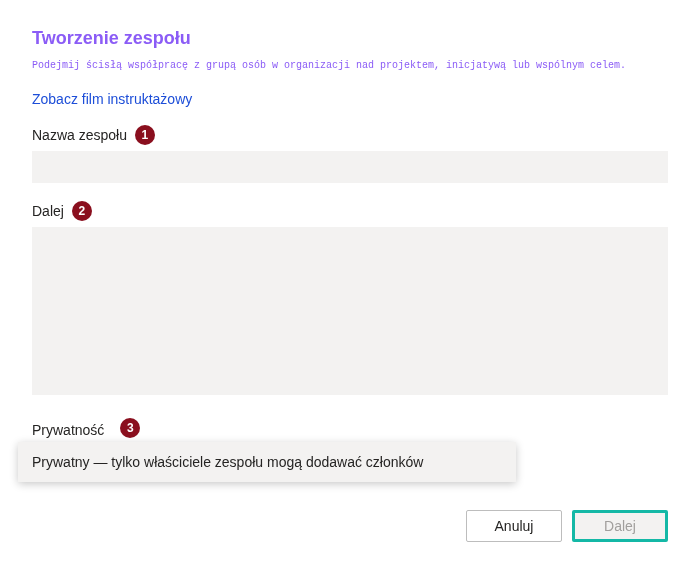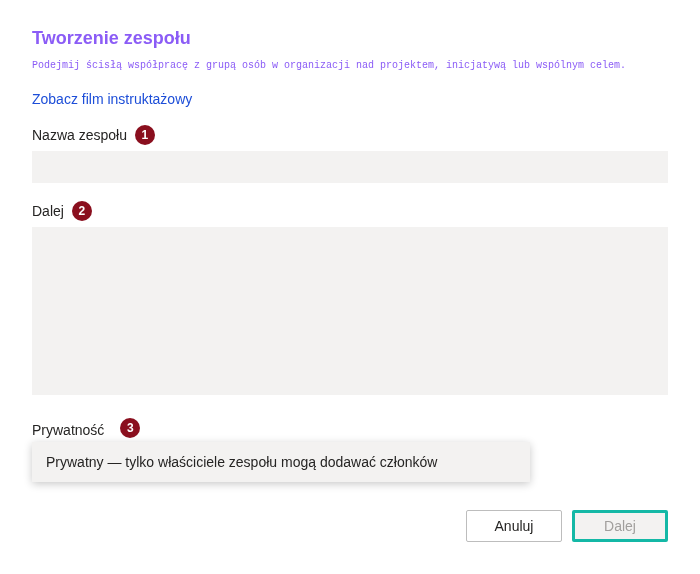--- a/index.html
+++ b/index.html
@@ -97,21 +97,21 @@
     .chevron {
       width: 14px;
       height: 14px;
       display: flex;
       align-items: center;
       justify-content: center;
     }
     .chevron svg { stroke: #484644; }
     .dropdown {
       position: absolute;
-      left: 32px;
+      left: 18px;
       width: 498px;
       background: #fff;
       box-shadow: 0 2px 8px rgba(0,0,0,0.22);
       border-radius: 2px;
       margin-top: 4px;
       z-index: 10;
     }
     .dropdown-item {
       padding: 12px 14px;
       font-size: 14px;

